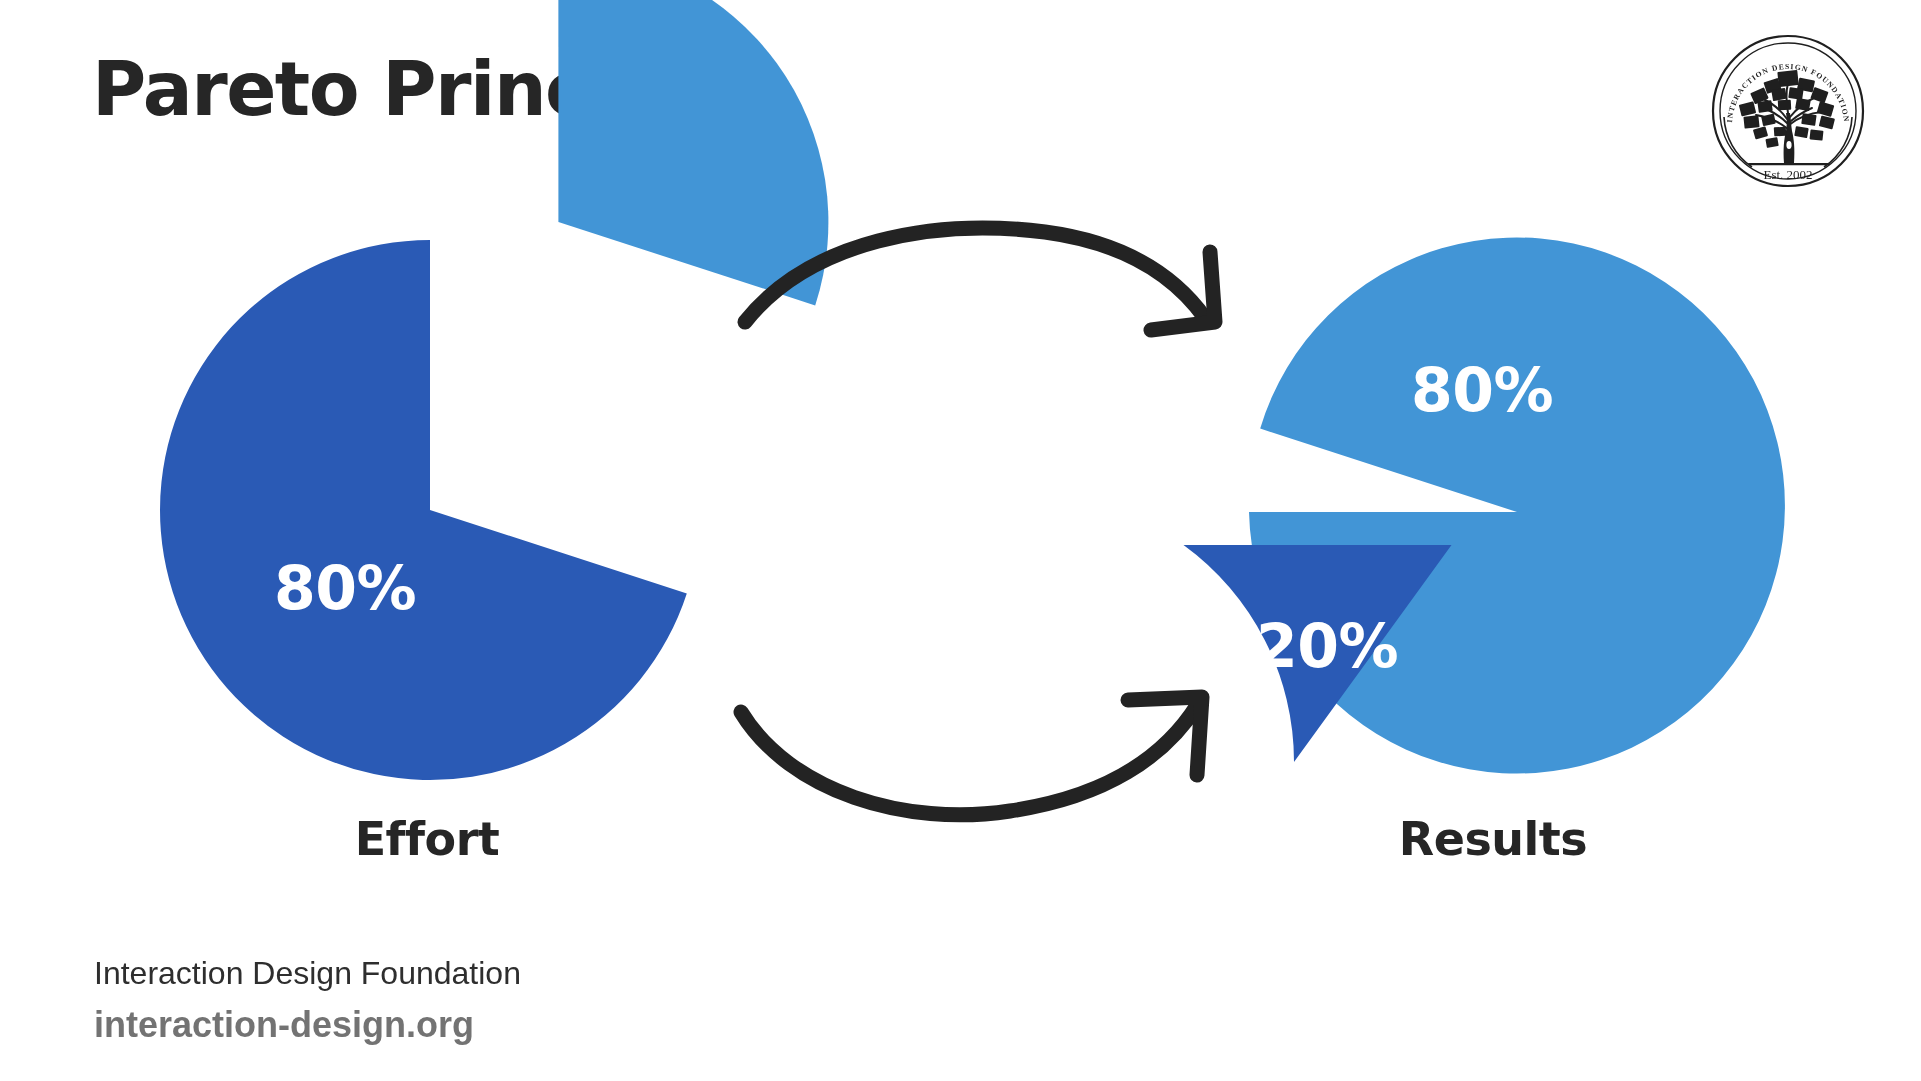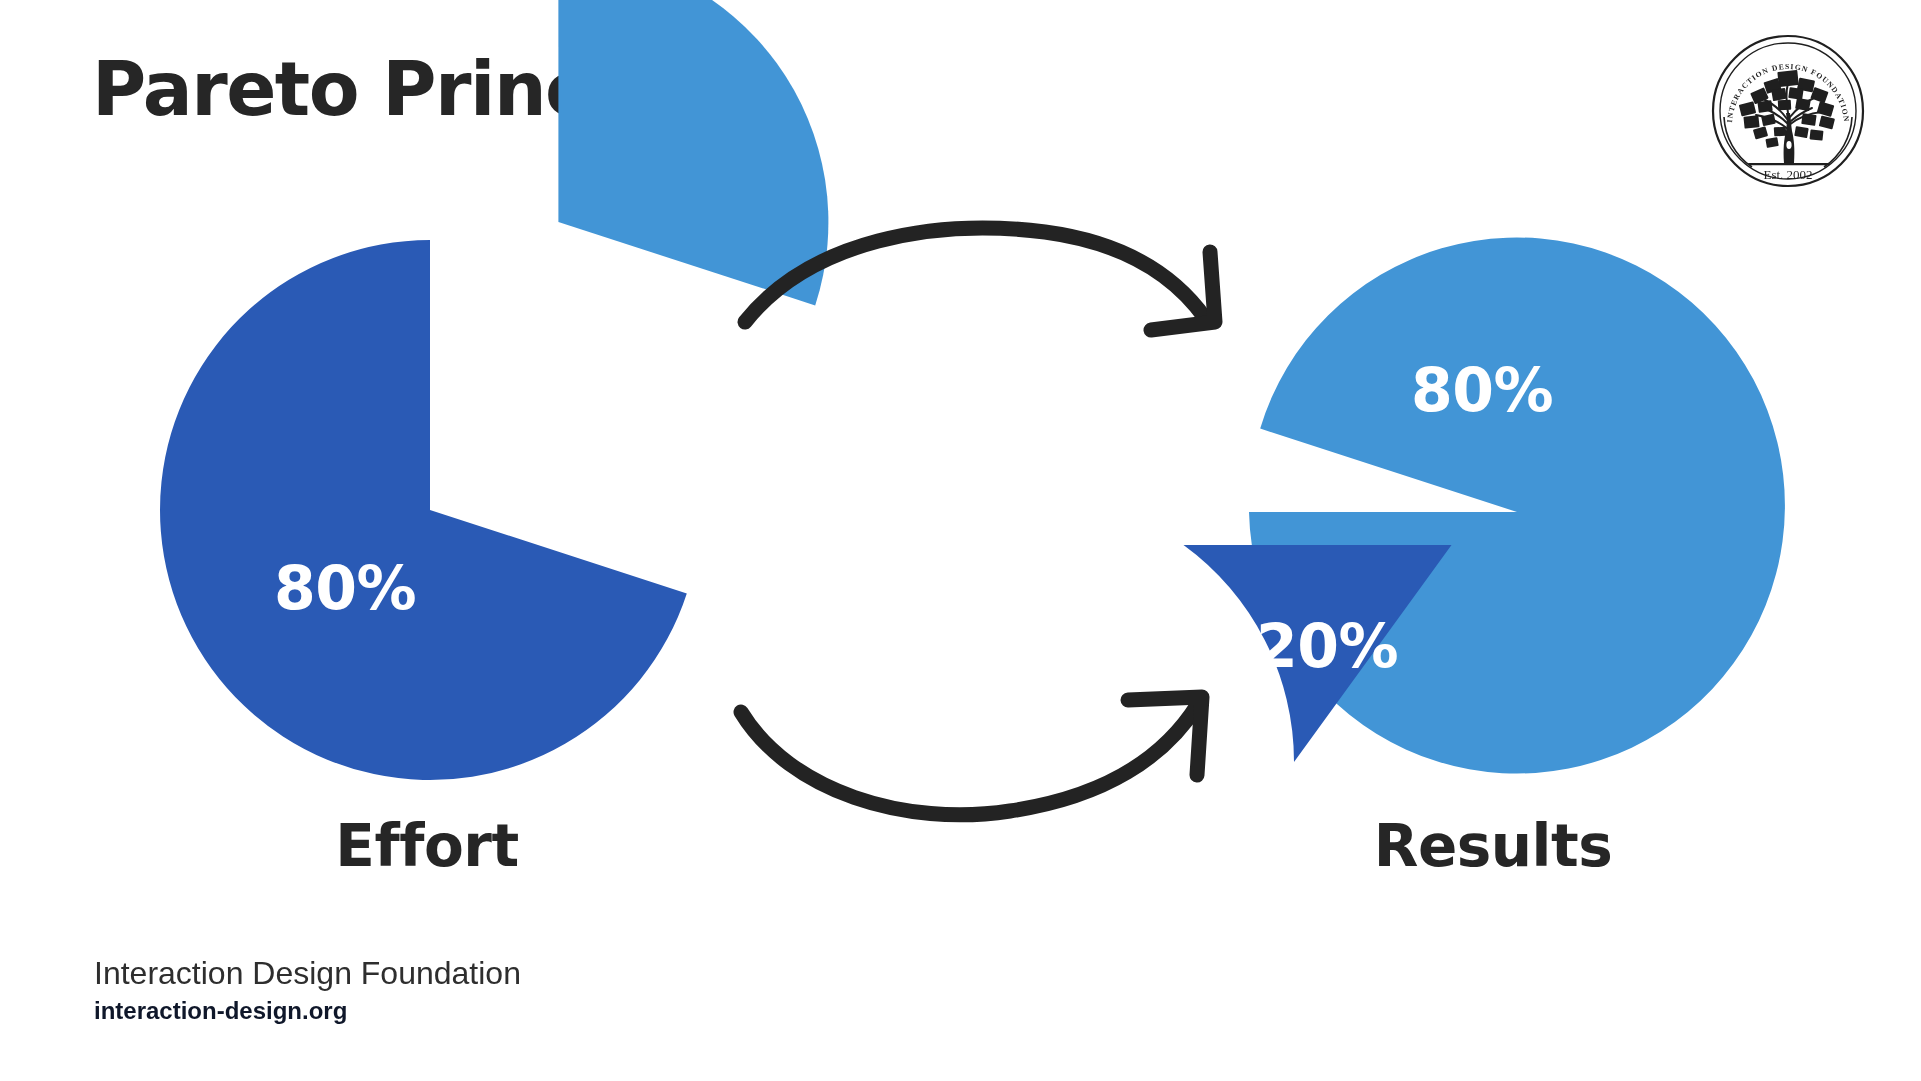--- a/index.html
+++ b/index.html
@@ -50,21 +50,21 @@
     fill: #ffffff;
     text-anchor: middle;
     dominant-baseline: central;
     letter-spacing: -0.5px;
   }
 
   
   .chart-caption {
     position: absolute;
     font-family: "DejaVu Sans", "Liberation Sans", sans-serif;
-    font-size: 58px;
+    font-size: 46px;
     font-weight: 700;
     color: #262626;
     letter-spacing: -0.5px;
     white-space: nowrap;
     transform: translateX(-50%);
   }
   #caption-effort  { left: 427px;  top: 812px; }
   #caption-results { left: 1493px; top: 812px; }
 
   
@@ -76,24 +76,25 @@
   #footer-org {
     font-family: "Liberation Sans", sans-serif;
     font-size: 32px;
     font-weight: 400;
     color: #2e2e2e;
     line-height: 1.35;
     white-space: nowrap;
   }
   #footer-url {
     font-family: "Liberation Sans", sans-serif;
-    font-size: 24px;
-    font-weight: 700;
-    color: #0f172a;
+    font-size: 36px;
+    font-weight: 700;
+    color: #737373;
     line-height: 1.35;
+    margin-top: 6px;
     white-space: nowrap;
   }
 
   
   #logo-seal {
     position: absolute;
     left: 1710px;
     top: 33px;
     width: 156px;
     height: 156px;

